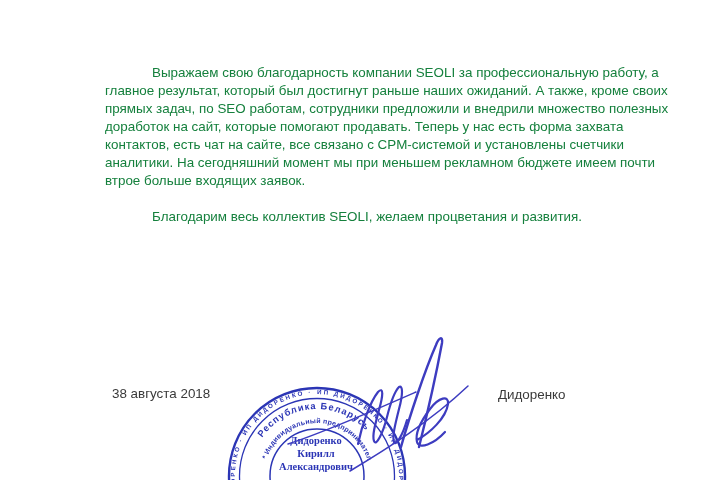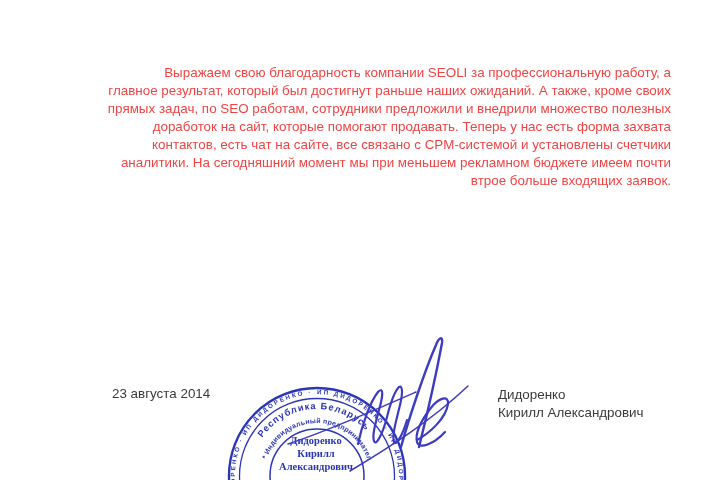--- a/index.html
+++ b/index.html
@@ -13,21 +13,21 @@
   }
   .page{position:absolute;inset:0;}
   .title{
     position:absolute;left:105px;top:12px;width:566px;
     text-align:center;font-size:15px;font-weight:400;margin:0;
     color:#3a3a3a;
   }
   .para{
     position:absolute;left:105px;width:566px;
     font-size:13.4px;line-height:18px;margin:0;
-    text-indent:47px;text-align:right;color:#ef4444;
+    text-indent:47px;text-align:left;color:#15803d;
   }
   .para-1{top:64px;}
   .para-2{top:208px;}
   .date{
     position:absolute;left:112px;top:386px;font-size:13.4px;color:#3a3a3a;
   }
   .signatory{
     position:absolute;left:498px;top:386px;font-size:13.4px;line-height:18px;color:#3a3a3a;
   }
   .stamp-svg{position:absolute;left:217px;top:376px;width:200px;height:200px;}
@@ -44,26 +44,26 @@
   .sig-svg path{fill:none;stroke:var(--sig);stroke-linecap:round;stroke-linejoin:round;}
 </style>
 </head>
 <body style="--stamp: #2b35b5; --sig: #3d3cc0;">
 
 <div class="page">
 
 
   <p class="para para-1">Выражаем свою благодарность компании SEOLI за профессиональную работу, а главное результат, который был достигнут раньше наших ожиданий. А также, кроме своих прямых задач, по SEO работам, сотрудники предложили и внедрили множество полезных доработок на сайт, которые помогают продавать. Теперь у нас есть форма захвата контактов, есть чат на сайте, все связано с CPM-системой и установлены счетчики аналитики. На сегодняшний момент мы при меньшем рекламном бюджете имеем почти втрое больше входящих заявок.</p>
 
+  <p class="para para-2">Благодарим весь коллектив SEOLI, желаем процветания и развития.</p>
 
-  <div class="date">23 августа 2014</div>
+  <div class="date">38 августа 2018</div>
 
   <div class="signatory">
     <div>Дидоренко</div>
-    <div>Кирилл Александрович</div>
   </div>
 
   <svg class="stamp-svg" viewBox="0 0 200 200" aria-hidden="true">
     <defs>
       <path id="ringTiny" d="M 100,18 a 82,82 0 1 1 -0.01,0"></path>
       <path id="ringMid" d="M 45.1,61.6 A 67,67 0 0 1 160.7,71.7"></path>
       <path id="ringInner" d="M 49.6,83.6 A 53,53 0 0 1 150.9,85.4"></path>
     </defs>
     <circle cx="100" cy="100" r="88" stroke-width="2.4"></circle>
     <circle cx="100" cy="100" r="77.5" stroke-width="1.3"></circle>

